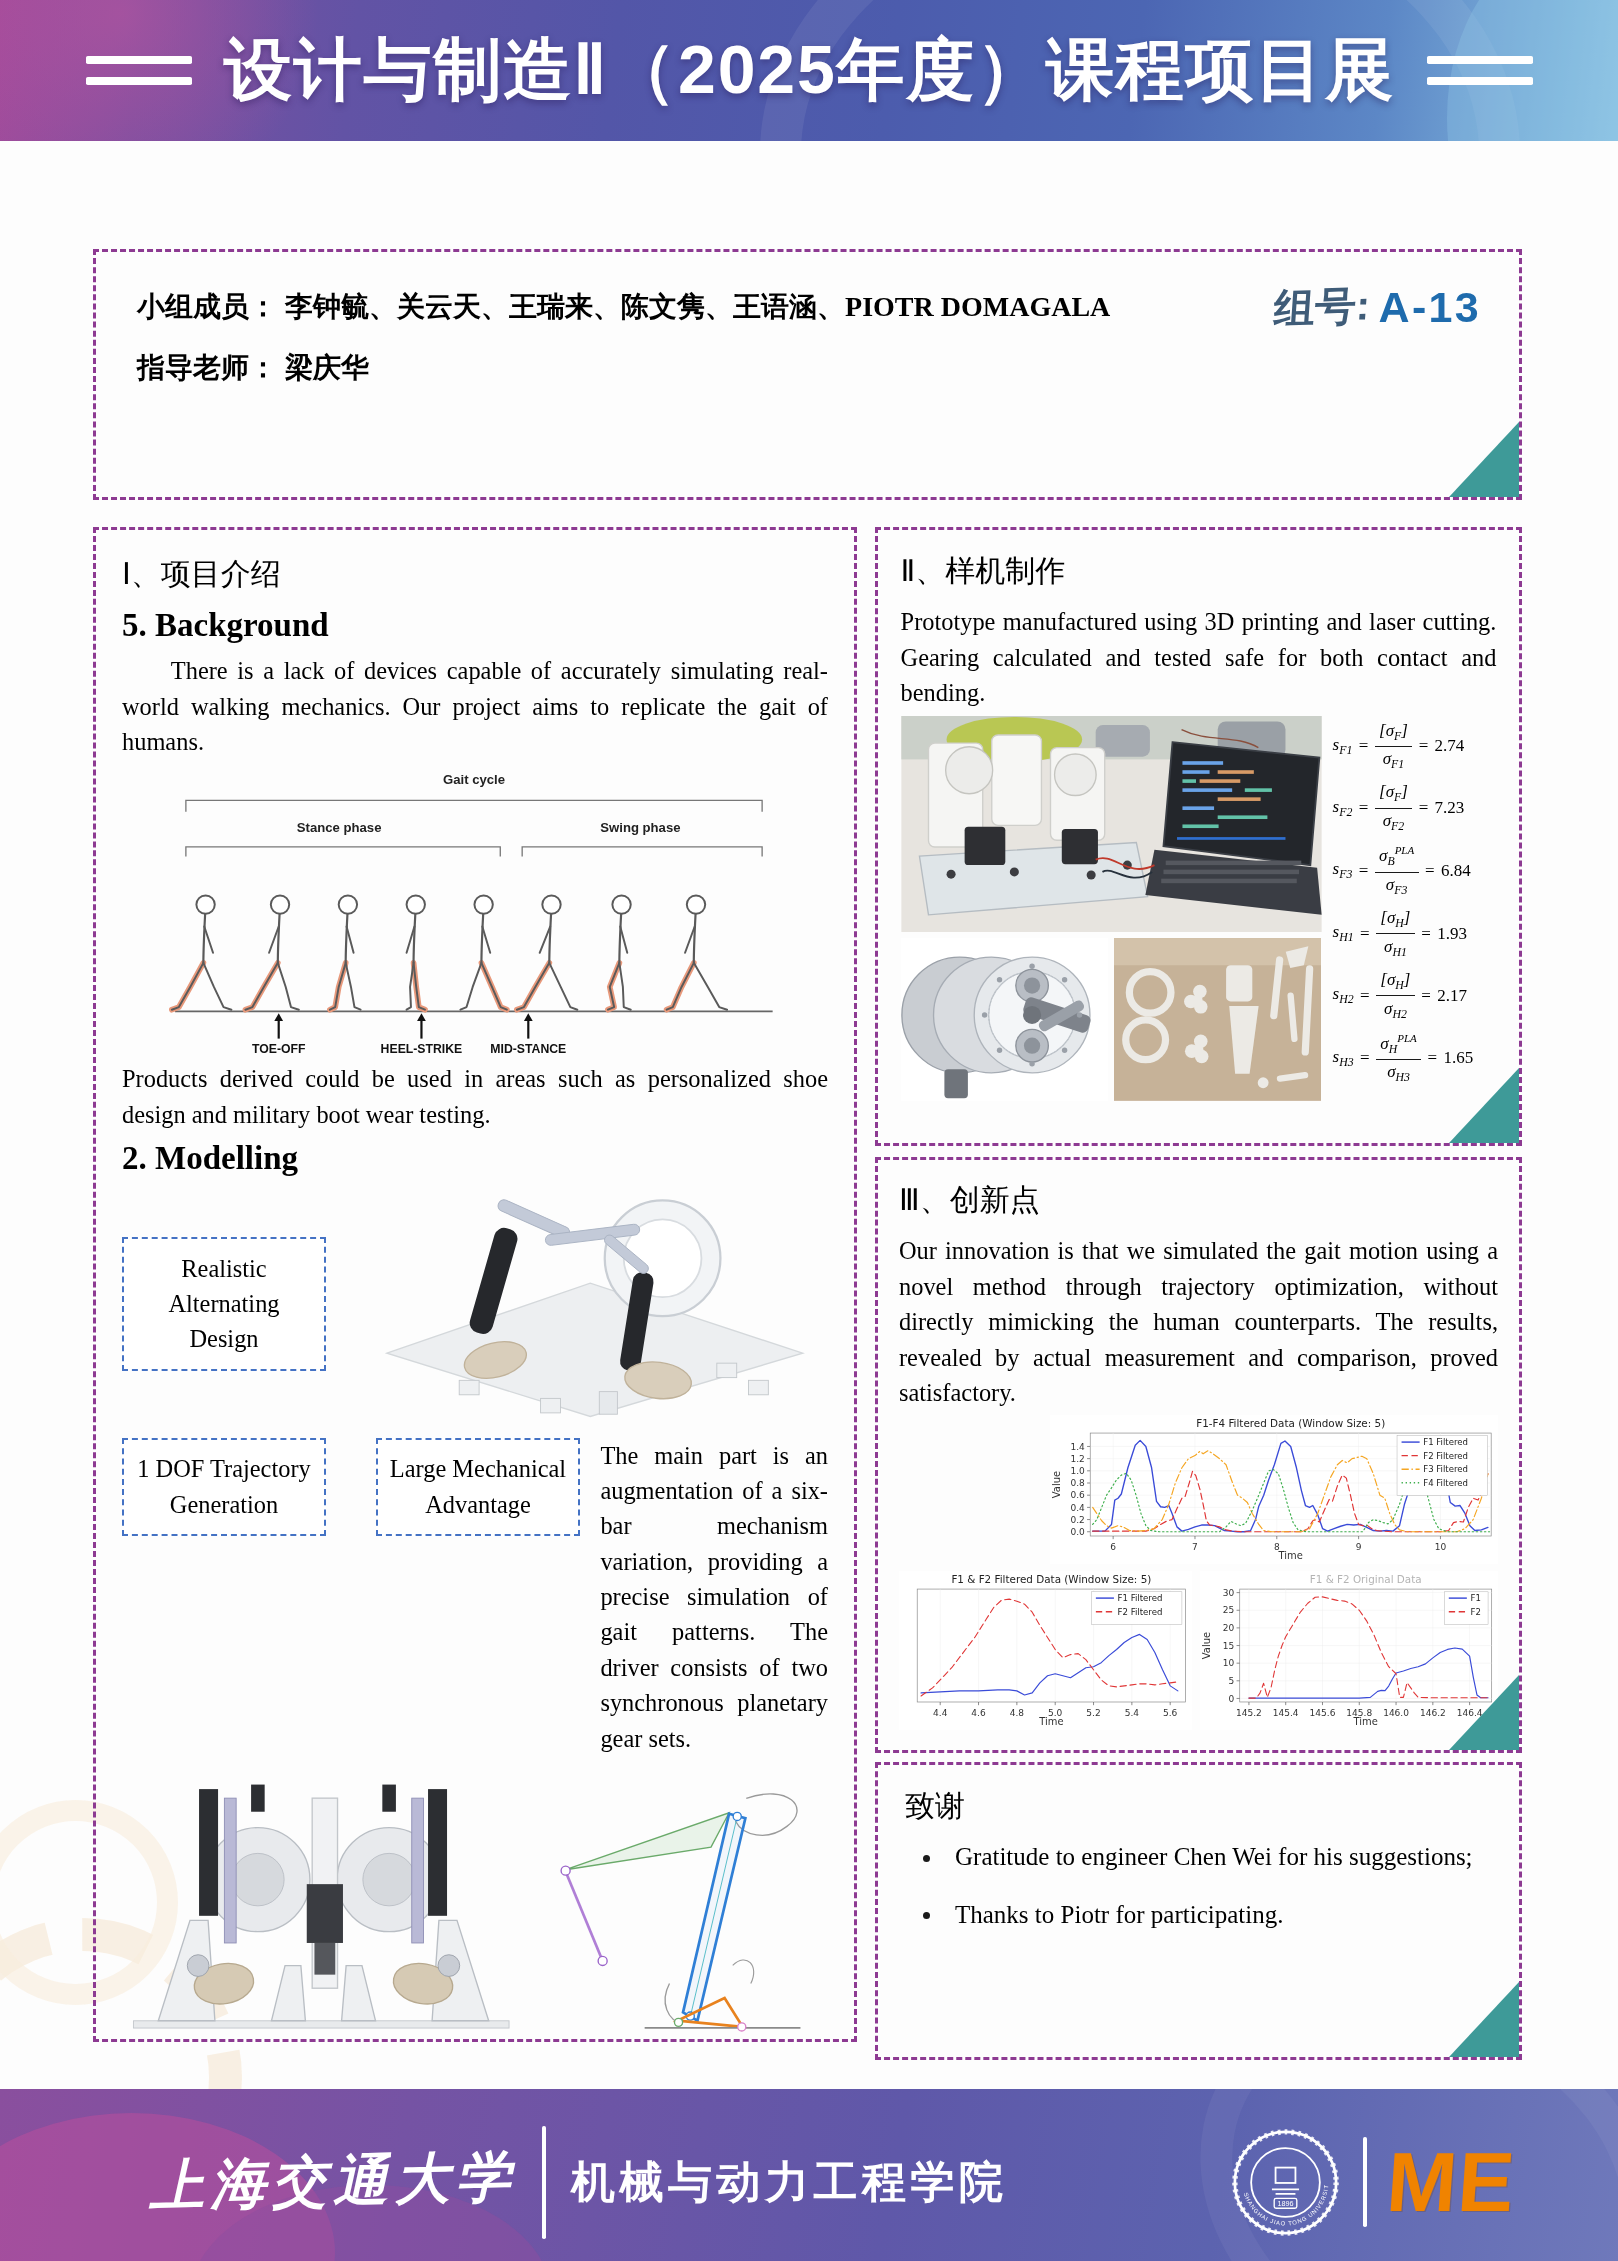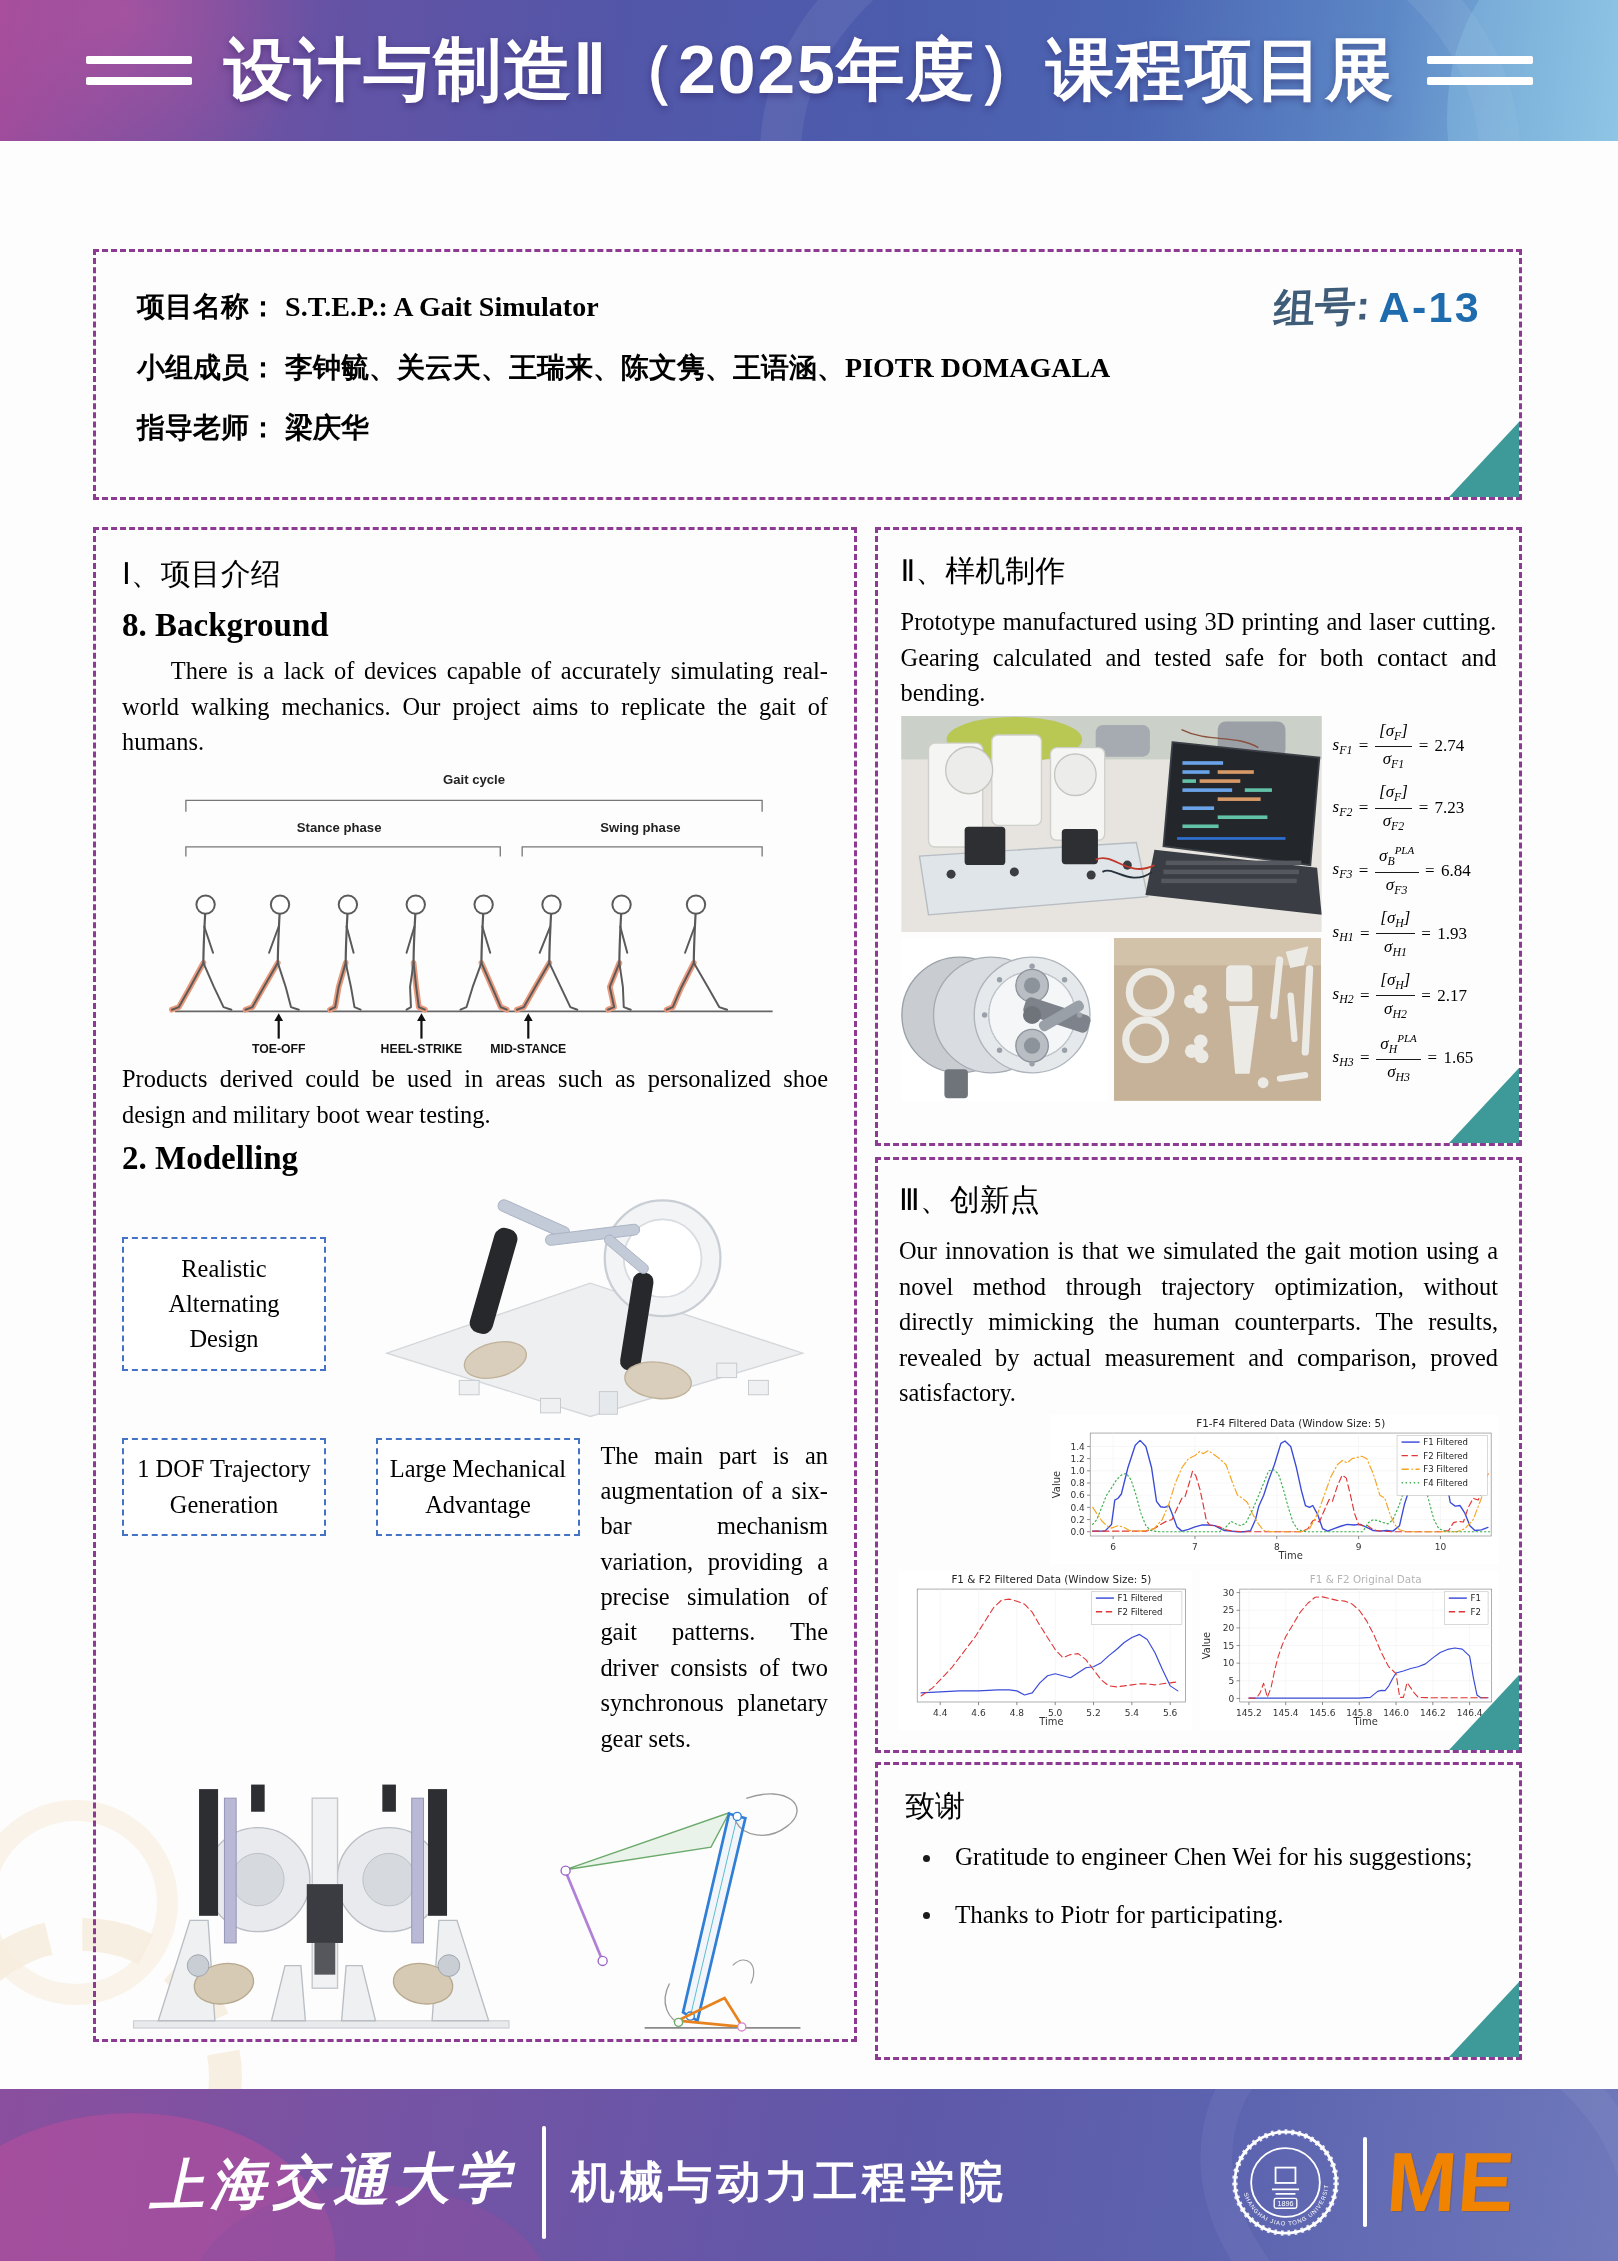--- a/index.html
+++ b/index.html
@@ -117,41 +117,37 @@
         </div>
     </div>
   </div>
 
   <div class="wm-gear wm1"></div>
   <div class="wm-gear wm2"></div>
   <div class="wm-gear wm3"></div>
 
   <div class="pbox" id="info-box">
     <div class="info-row">
-      <span class="info-label">项目名称：</span>
-      <span class="info-value">S.T.E.P.: A Gait Simulator</span>
-    </div>
-    <div class="info-row">
       <span class="info-label">小组成员：</span>
       <span class="info-value">李钟毓、关云天、王瑞来、陈文隽、王语涵、PIOTR DOMAGALA</span>
     </div>
     <div class="info-row">
       <span class="info-label">指导老师：</span>
       <span class="info-value">梁庆华</span>
     </div>
     <div class="group-tag">
       <span class="group-label">组号:</span>
       <span class="group-value">A-13</span>
     </div>
     <div class="tri"></div>
   </div>
 
   <div class="pbox" id="col-left">
     <div class="sec-head">Ⅰ、项目介绍</div>
-    <div class="sub-head">8. Background</div>
+    <div class="sub-head">5. Background</div>
     <div class="para indent">There is a lack of devices capable of accurately simulating real-world walking mechanics. Our project aims to replicate the gait of humans.</div>
 
     
     <svg id="gait-svg" width="704" height="289" viewBox="0 0 1556 660" style="margin:8.1px 0 2.7px;">
       <text x="778" y="36" text-anchor="middle" font-family="Liberation Sans,sans-serif" font-weight="bold" font-size="30" fill="#222">Gait cycle</text>
       <path d="M120 100 V74 H1436 V100" fill="none" stroke="#777" stroke-width="3"></path>
       <text x="470" y="146" text-anchor="middle" font-family="Liberation Sans,sans-serif" font-weight="bold" font-size="30" fill="#222">Stance phase</text>
       <path d="M120 202 V180 H838 V202" fill="none" stroke="#777" stroke-width="3"></path>
       <text x="1158" y="146" text-anchor="middle" font-family="Liberation Sans,sans-serif" font-weight="bold" font-size="30" fill="#222">Swing phase</text>
       <path d="M888 202 V180 H1436 V202" fill="none" stroke="#777" stroke-width="3"></path>

